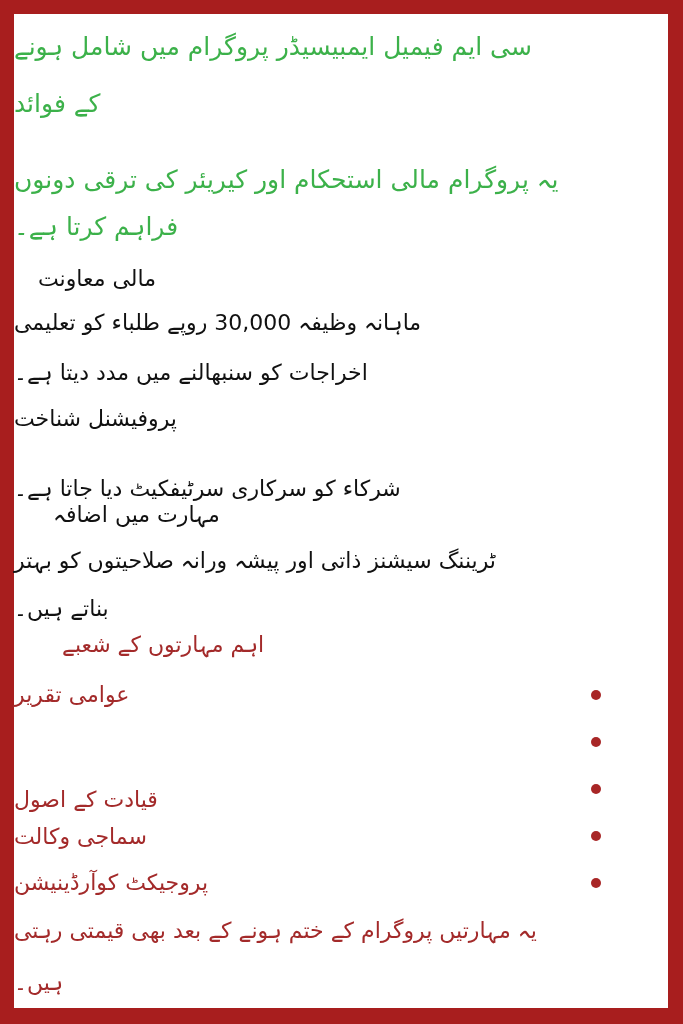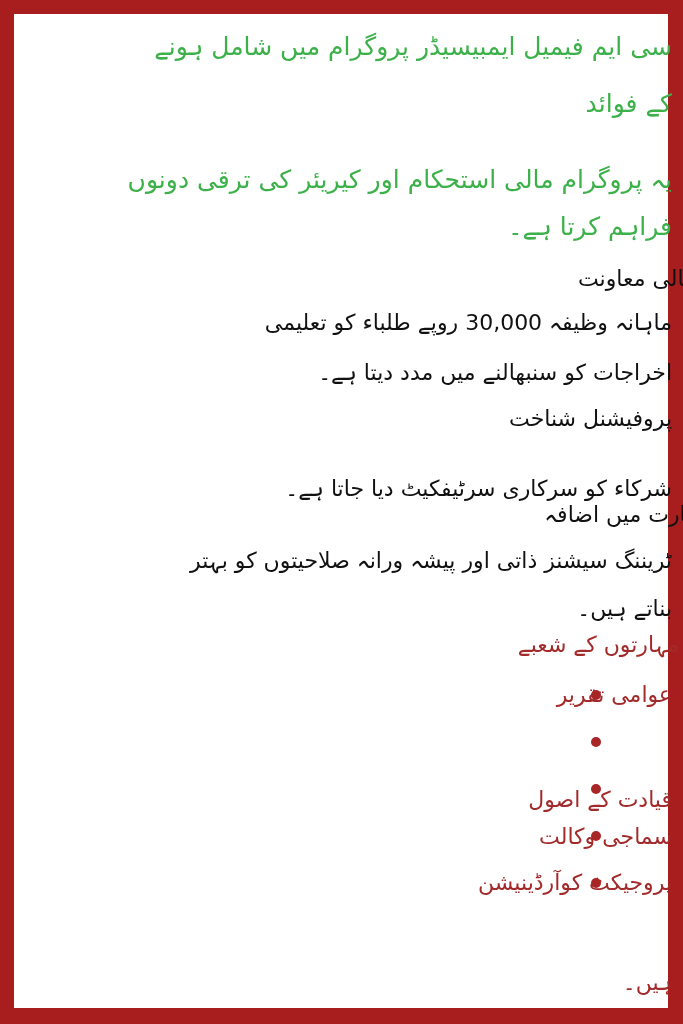--- a/index.html
+++ b/index.html
@@ -8,21 +8,21 @@
       background: #a81e1e;
       font-family: "DejaVu Sans", sans-serif;
     }
     .frame {
       position: absolute; left: 14px; top: 14px;
       width: 654px; height: 994px;
       background: #ffffff;
     }
     .line {
       position: absolute; left: 0; width: 658px;
-      text-align: right; direction: rtl;
+      text-align: left; direction: rtl;
       white-space: nowrap; line-height: 1;
     }
     .green { color: #3cb14a; font-size: 25px; }
     .black { color: #111111; font-size: 22px; }
     .red { color: #a32a2a; font-size: 22px; }
     .bullet {
       position: absolute; left: 577px;
       width: 10px; height: 10px; border-radius: 50%;
       background: #a82626;
     }
@@ -58,15 +58,16 @@
 
   <div class="bullet" style="top:770px;"></div>
   <div class="line red" style="top:763px;margin-top:12px;">قیادت کے اصول</div>
 
   <div class="bullet" style="top:817px;"></div>
   <div class="line red" style="top:812px;">سماجی وکالت</div>
 
   <div class="bullet" style="top:864px;"></div>
   <div class="line red" style="top:858px;">پروجیکٹ کوآرڈینیشن</div>
 
+  <div class="line red" style="top:906px;">یہ مہارتیں پروگرام کے ختم ہونے کے بعد بھی قیمتی رہتی</div>
   <div class="line red" style="top:958px;">ہیں۔</div>
 
 </div>
 
 </body></html>

